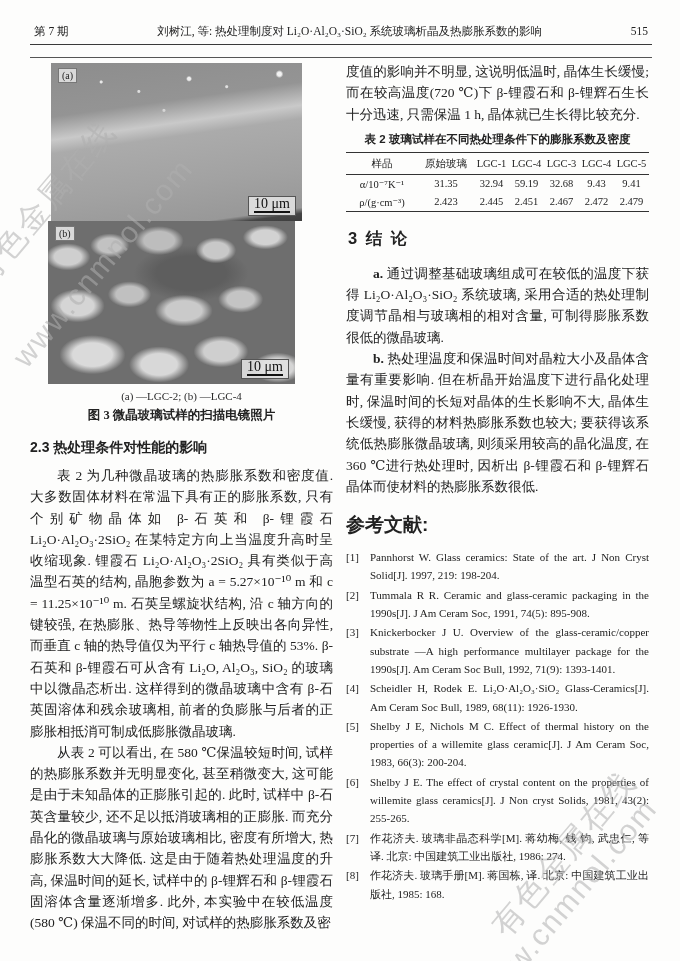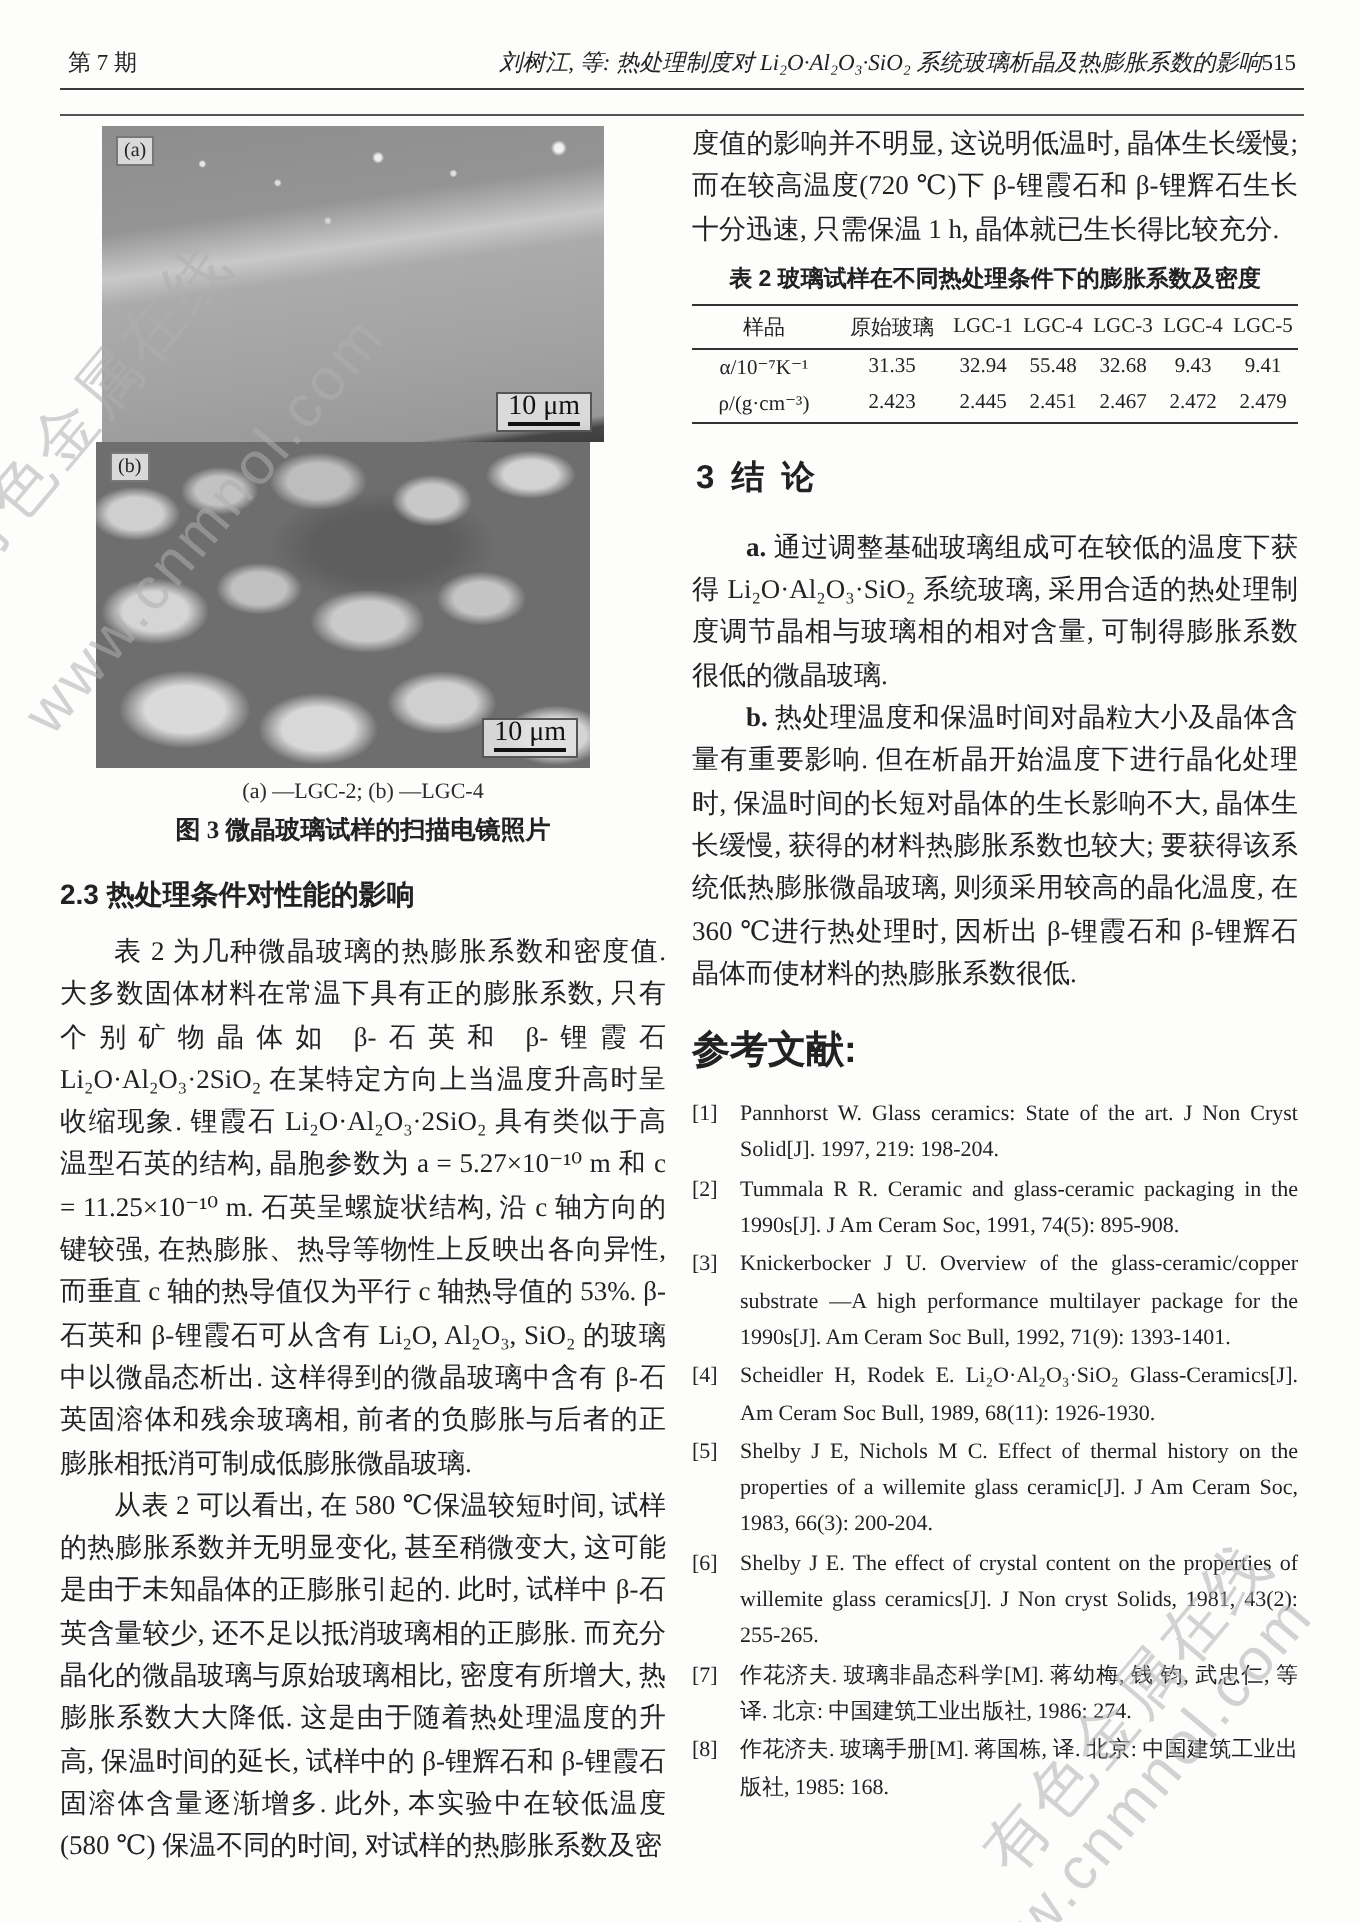--- a/index.html
+++ b/index.html
@@ -15,21 +15,21 @@
   .wm-cn{font-size:32px;font-family:"Liberation Sans",sans-serif;}
   .wm-url{font-size:30px;font-family:"Liberation Sans",sans-serif;}
   .wm1{left:-38px;top:268px;}
   .wm2{left:6px;top:352px;}
   .wm3{left:482px;top:918px;}
   .wm4{left:470px;top:992px;}
 
   
   .header{display:flex;justify-content:space-between;align-items:baseline;
           font-size:11.5px;padding:0 4px 5px 4px;}
-  .header .mid{flex:1;text-align:right;font-style:italic;}
+  .header .mid{flex:1;text-align:center;}
   .rule-thick{border-top:1.6px solid #3a3a3a;margin:0;}
   .rule-thin{border-top:1px solid #555;margin-top:12px;}
 
   
   .columns{display:flex;gap:13px;margin-top:3px;}
   .col{width:303px;}
 
   
   .figure-block{margin-top:2px;}
   .sem{position:relative;box-sizing:border-box;}
@@ -162,21 +162,21 @@
               <th>LGC-3</th>
               <th>LGC-4</th>
               <th>LGC-5</th>
             </tr>
           </thead>
           <tbody>
             <tr>
               <td class="c0">α/10⁻⁷K⁻¹</td>
               <td>31.35</td>
               <td>32.94</td>
-              <td>55.48</td>
+              <td>59.19</td>
               <td>32.68</td>
               <td>9.43</td>
               <td>9.41</td>
             </tr>
             <tr>
               <td class="c0">ρ/(g·cm⁻³)</td>
               <td>2.423</td>
               <td>2.445</td>
               <td>2.451</td>
               <td>2.467</td>

